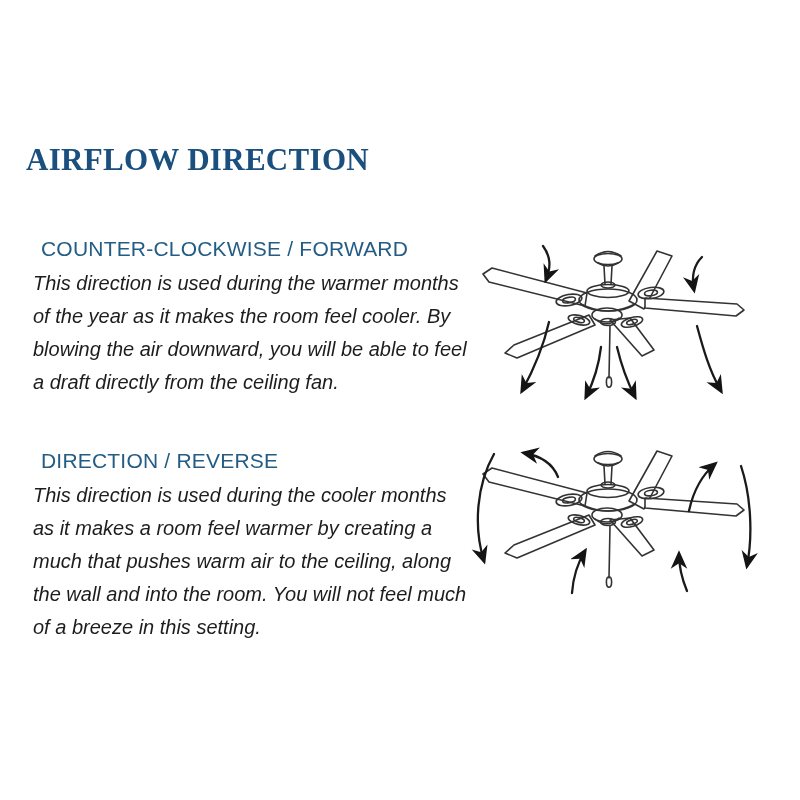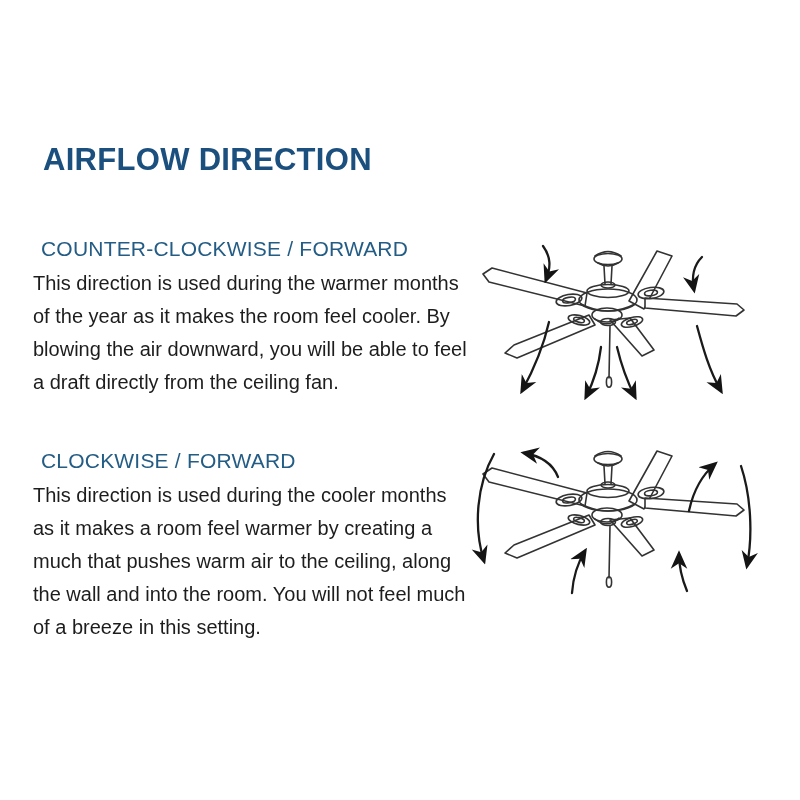--- a/index.html
+++ b/index.html
@@ -12,35 +12,37 @@
   *{margin:0;padding:0;box-sizing:border-box;}
   html,body{background:#fff;}
   .canvas{
     position:relative;
     width:800px;height:800px;
     background:var(--bg);
     overflow:hidden;
     font-family:"Liberation Sans", sans-serif;
   }
   .page-title{
-    position:absolute;left:43px;top:142px;
+    position:absolute;left:26px;top:142px;
     font-size:31px;font-weight:800;letter-spacing:.3px;
     color:var(--title-color);
+    font-family:Liberation Serif, serif;
   }
   .sec{position:absolute;left:33px;width:438px;}
   .sec-1{top:237px;}
   .sec-2{top:449px;}
   .sec h2{
     font-size:21px;font-weight:400;letter-spacing:.2px;
     color:var(--heading-color);
     margin:0 0 6px 8px;
   }
   .sec p{
     font-size:20px;line-height:33px;
     color:var(--body-color);
+    font-style:italic;
   }
   .fan-diagram{position:absolute;left:448px;width:345px;height:202px;}
   .fan-diagram.fan-1{top:230px;}
   .fan-diagram.fan-2{top:430px;}
   .art{stroke:var(--art-color);stroke-width:1.6;fill:none;stroke-linecap:round;stroke-linejoin:round;}
   .blade{fill:#ffffff;stroke:var(--art-color);stroke-width:1.6;stroke-linejoin:round;}
   .arrow{stroke:#1a1a1a;stroke-width:2.3;fill:none;stroke-linecap:round;}
 </style>
 </head>
 <body>
@@ -48,21 +50,21 @@
 <div class="canvas">
 
   <h1 class="page-title">AIRFLOW DIRECTION</h1>
 
   <section class="sec sec-1">
     <h2>COUNTER-CLOCKWISE / FORWARD</h2>
     <p>This direction is used during the warmer months of the year as it makes the room feel cooler. By blowing the air downward, you will be able to feel a draft directly from the ceiling fan.</p>
   </section>
 
   <section class="sec sec-2">
-    <h2>CLOCKWISE / FORWARD</h2>
+    <h2>DIRECTION / REVERSE</h2>
     <p>This direction is used during the cooler months as it makes a room feel warmer by creating a much that pushes warm air to the ceiling, along the wall and into the room. You will not feel much of a breeze in this setting.</p>
   </section>
 
   <svg width="0" height="0" style="position:absolute" aria-hidden="true">
     <defs>
       <marker id="ah" viewBox="0 0 10 10" refX="8" refY="5" markerWidth="8" markerHeight="8" orient="auto-start-reverse">
         <path d="M0,0.5 L10,5 L0,9.5 L3,5 Z" fill="#141414"></path>
       </marker>
       <g id="fan-art">
 

